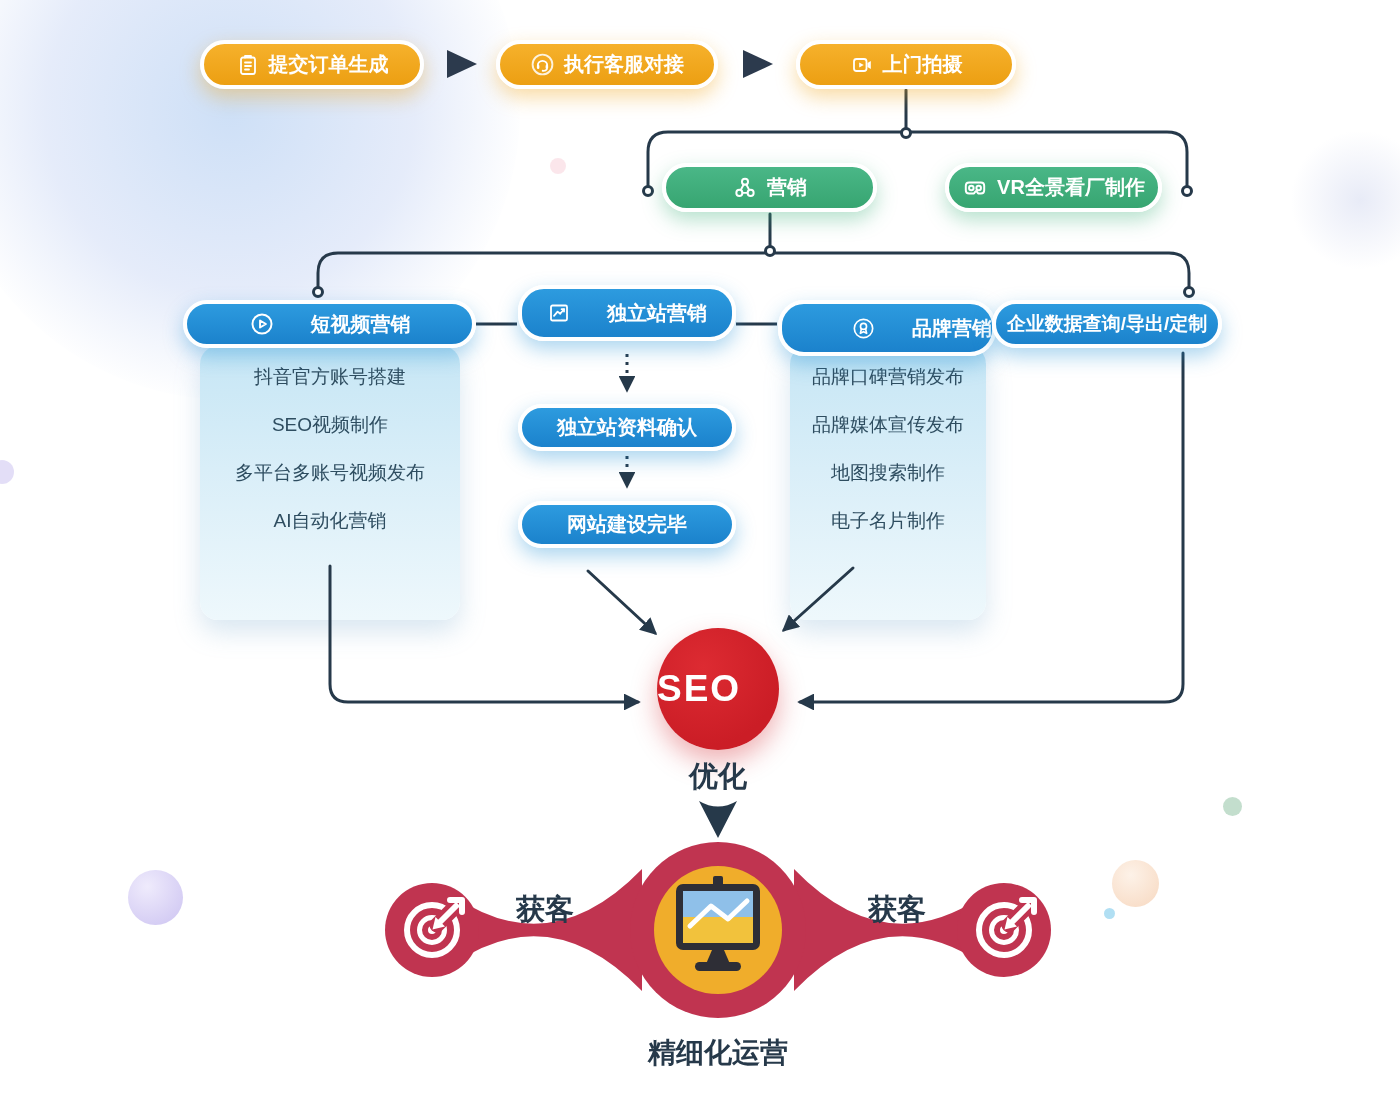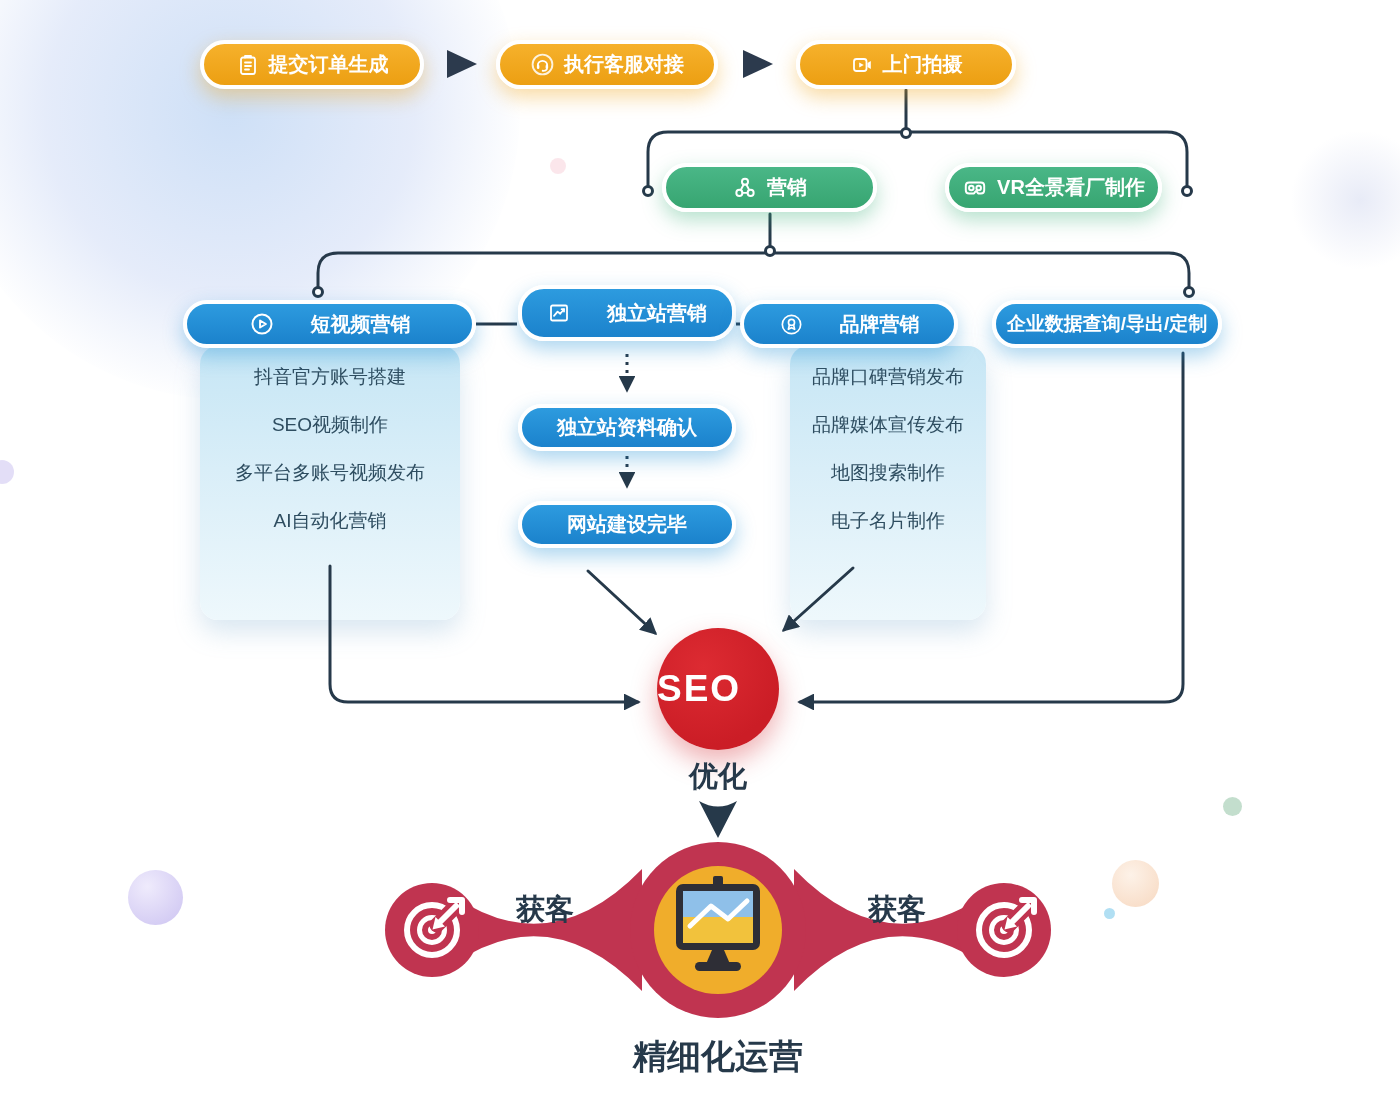--- a/index.html
+++ b/index.html
@@ -200,21 +200,21 @@
   <span>短视频营销</span>
 </div>
 <div class="pill blue" style="left:518px;top:285px;width:218px;height:56px;">
   <svg width="24" height="24" viewBox="0 0 24 24" fill="none" stroke="#fff" stroke-width="1.8" stroke-linecap="round" stroke-linejoin="round">
     <rect x="4" y="4.5" width="16" height="15" rx="1.5"></rect>
     <path d="M7 14.8 L10.6 10.6 L13.2 12.8 L17 8.2"></path>
     <path d="M14.6 8.2 H17 V10.6"></path>
   </svg>
   <span>独立站营销</span>
 </div>
-<div class="pill blue" style="left:740px;top:300px;width:218px;height:48px;">
+<div class="pill blue" style="left:778px;top:300px;width:218px;height:56px;justify-content:flex-end;">
   <svg width="25" height="25" viewBox="0 0 24 24" fill="none" stroke="#fff" stroke-width="1.6" stroke-linecap="round" stroke-linejoin="round">
     <circle cx="12" cy="12" r="8.8"></circle>
     <circle cx="12" cy="10" r="2.9"></circle>
     <path d="M10 12.4 L9 16.6 L12 15.1 L15 16.6 L14 12.4"></path>
   </svg>
   <span>品牌营销</span>
 </div>
 <div class="pill blue" style="left:992px;top:300px;width:230px;height:48px;font-size:19px;">
   <span>企业数据查询/导出/定制</span>
 </div>
@@ -226,13 +226,13 @@
   <span>网站建设完毕</span>
 </div>
 
 <div class="seo-circle">
   <span>SEO</span>
 </div>
 <div class="caption" style="left:658px;top:757px;width:120px;font-size:29px;">优化</div>
 
 <div class="caption" style="left:495px;top:890px;width:100px;font-size:29px;">获客</div>
 <div class="caption" style="left:847px;top:890px;width:100px;font-size:29px;">获客</div>
-<div class="caption" style="left:598px;top:1034px;width:240px;font-size:34px;">精细化运营</div>
+<div class="caption" style="left:598px;top:1034px;width:240px;font-size:28px;">精细化运营</div>
 
 </body></html>

